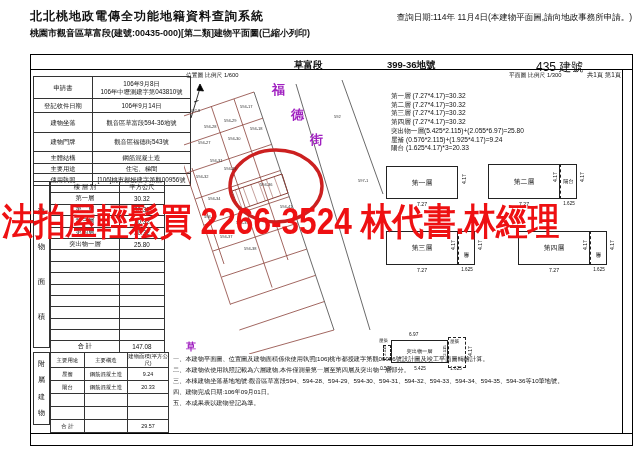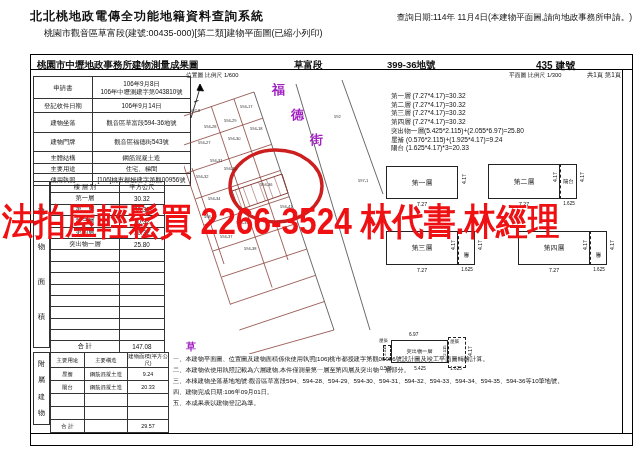--- a/index.html
+++ b/index.html
@@ -1,28 +1,28 @@
 <!DOCTYPE html>
 <html><head>
 <meta charset="utf-8">
 <style>
   html,body{margin:0;padding:0;}
   body{width:640px;height:452px;position:relative;background:#fff;color:#111;
        font-family:"Liberation Sans",sans-serif;overflow:hidden;}
   .abs{position:absolute;}
   
   .sys-title{left:30px;top:8px;font-size:12px;font-weight:bold;letter-spacing:1px;}
-  .doc-subtitle{left:44px;top:27px;font-size:9px;font-weight:normal;}
+  .doc-subtitle{left:30px;top:27px;font-size:9px;font-weight:bold;}
   .query-date{right:8px;top:12px;font-size:8.5px;}
   
   .sheet{left:30px;top:54px;width:603px;height:392px;border:1.5px solid #000;box-sizing:border-box;background:#fff;}
   .sheet-title{left:6px;top:4px;font-size:9.5px;font-weight:bold;}
   .sec-name{left:263px;top:4px;font-size:9.5px;font-weight:bold;}
   .land-no{left:356px;top:4px;font-size:9.5px;font-weight:bold;}
-  .bldg-no{left:505px;top:4px;font-size:10px;font-weight:bold;}
+  .bldg-no{left:505px;top:4px;font-size:12px;font-weight:normal;}
   .hline{left:0;width:100%;border-top:1px solid #000;height:0;}
   .vline{width:0;border-left:1px solid #000;}
   .loc-scale{left:155px;top:16px;font-size:5.8px;}
   .plan-scale{left:478px;top:16px;font-size:5.8px;}
   .page-info{left:556px;top:16px;font-size:6.3px;}
   
   table{border-collapse:collapse;}
   .info-table{left:2px;top:21px;width:158px;table-layout:fixed;font-size:6.3px;}
   .info-table td{border:0.8px solid #333;padding:0;text-align:center;vertical-align:middle;line-height:1.15;}
   .info-table td.lbl{width:58px;}
@@ -61,21 +61,20 @@
              transform:scaleX(0.855);transform-origin:0 50%;z-index:50;letter-spacing:0px;}
 </style>
 </head>
 <body>
 
 <div class="abs sys-title">北北桃地政電傳全功能地籍資料查詢系統</div>
 <div class="abs doc-subtitle">桃園市觀音區草富段(建號:00435-000)[第二類]建物平面圖(已縮小列印)</div>
 <div class="abs query-date">查詢日期:114年 11月4日(本建物平面圖,請向地政事務所申請。)</div>
 
 <div class="abs sheet">
-  <div class="abs sheet-title">桃園市中壢地政事務所建物測量成果圖</div>
   <div class="abs sec-name">草富段</div>
   <div class="abs land-no">399-36地號</div>
   <div class="abs bldg-no">435 建號</div>
   <div class="abs hline" style="top:14px;"></div>
   <div class="abs loc-scale">位置圖 比例尺 1/600</div>
   <div class="abs plan-scale">平面圖 比例尺 1/300</div>
   <div class="abs page-info">共1頁 第1頁</div>
   <div class="abs vline" style="left:591px;top:14px;height:364px;"></div>
   <div class="abs hline" style="top:378px;"></div>
 

